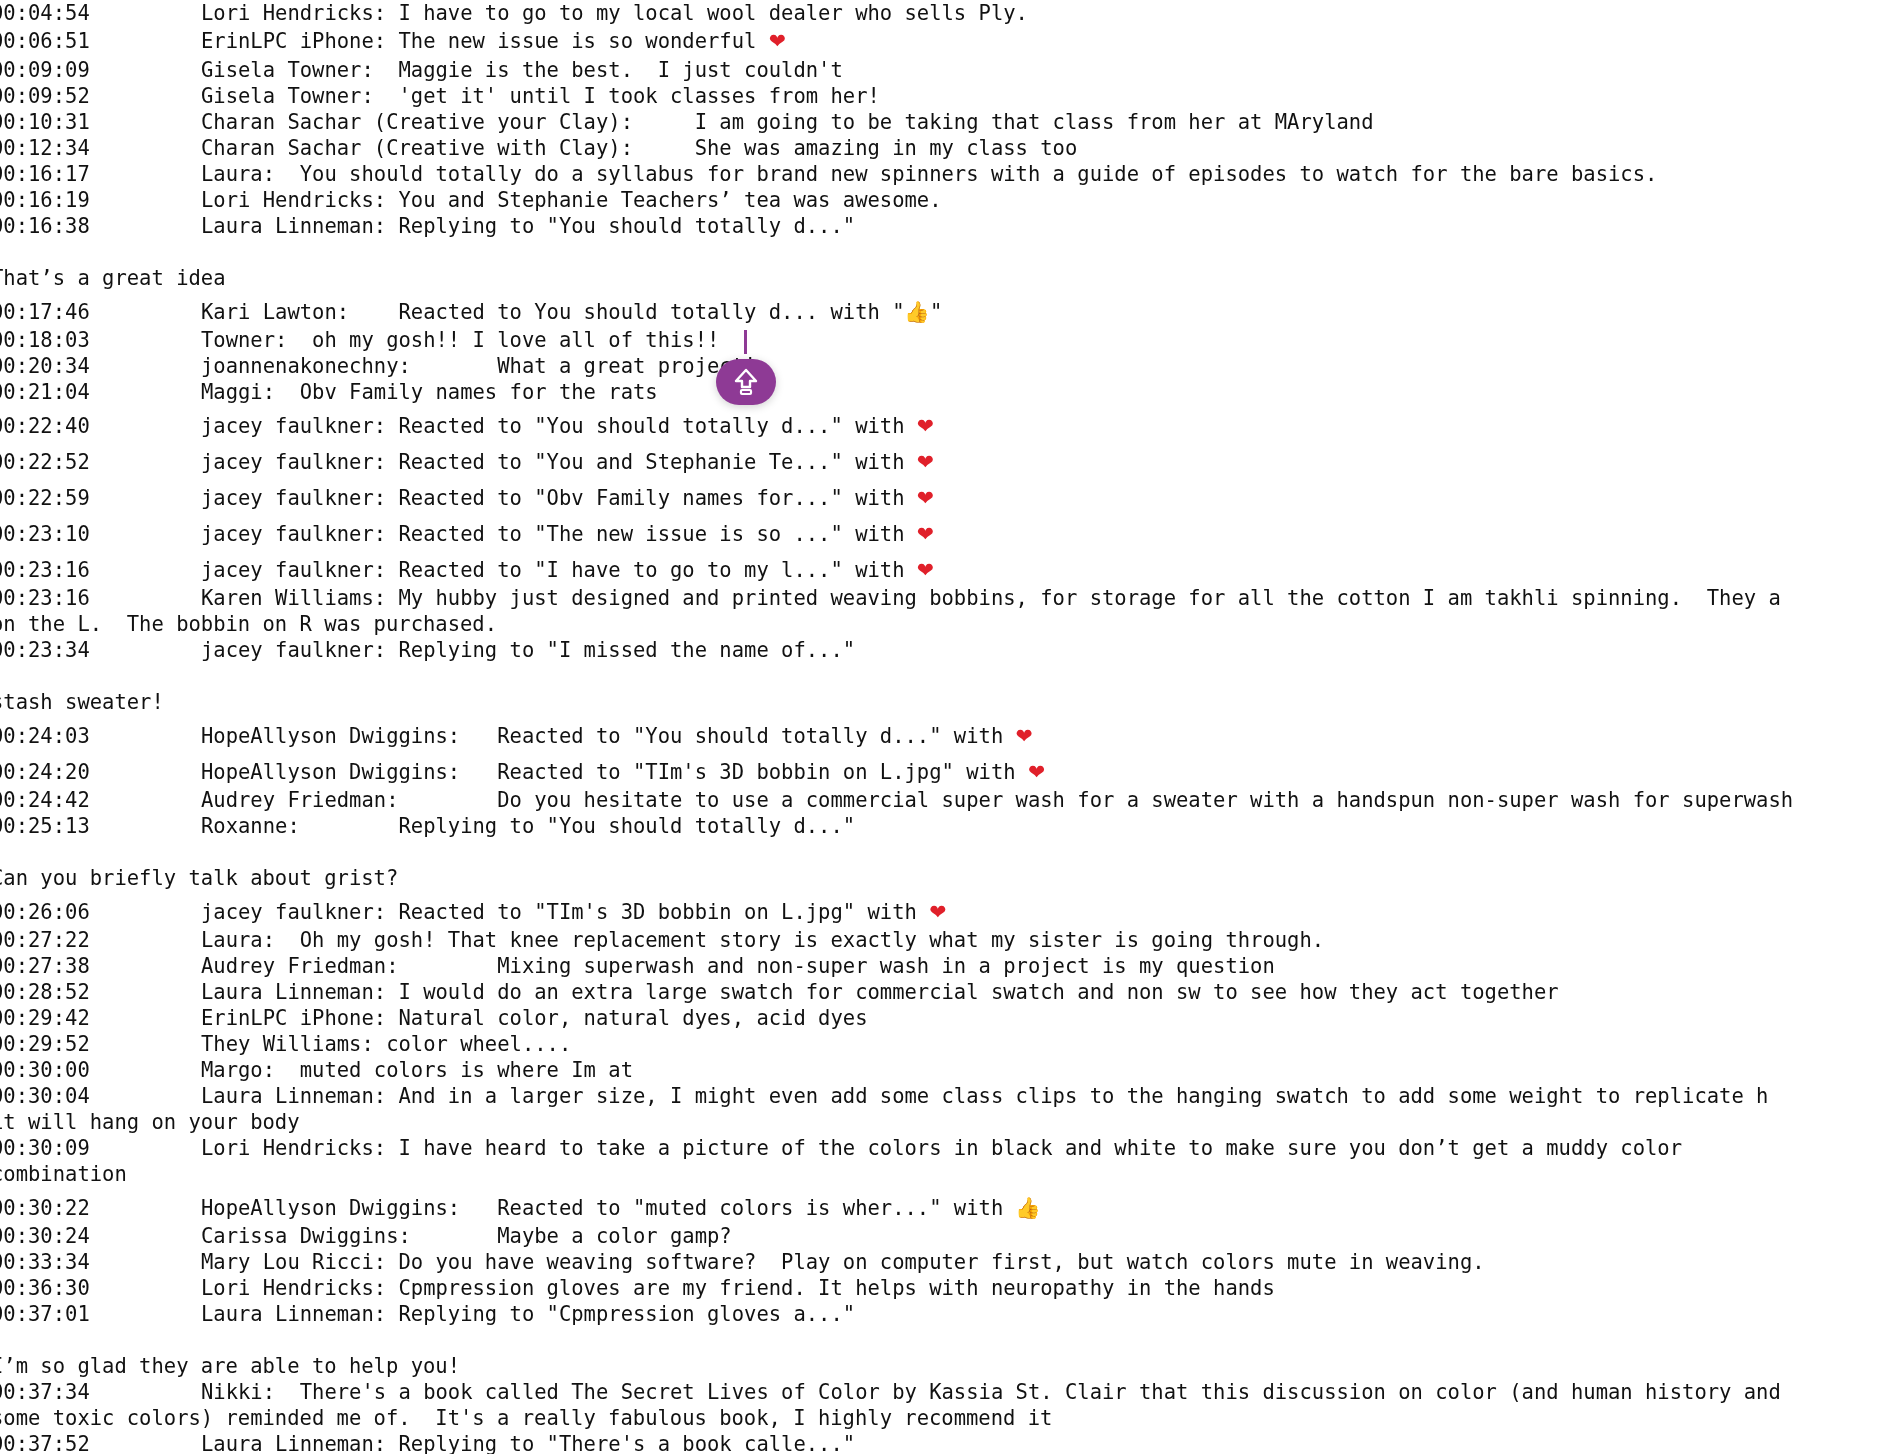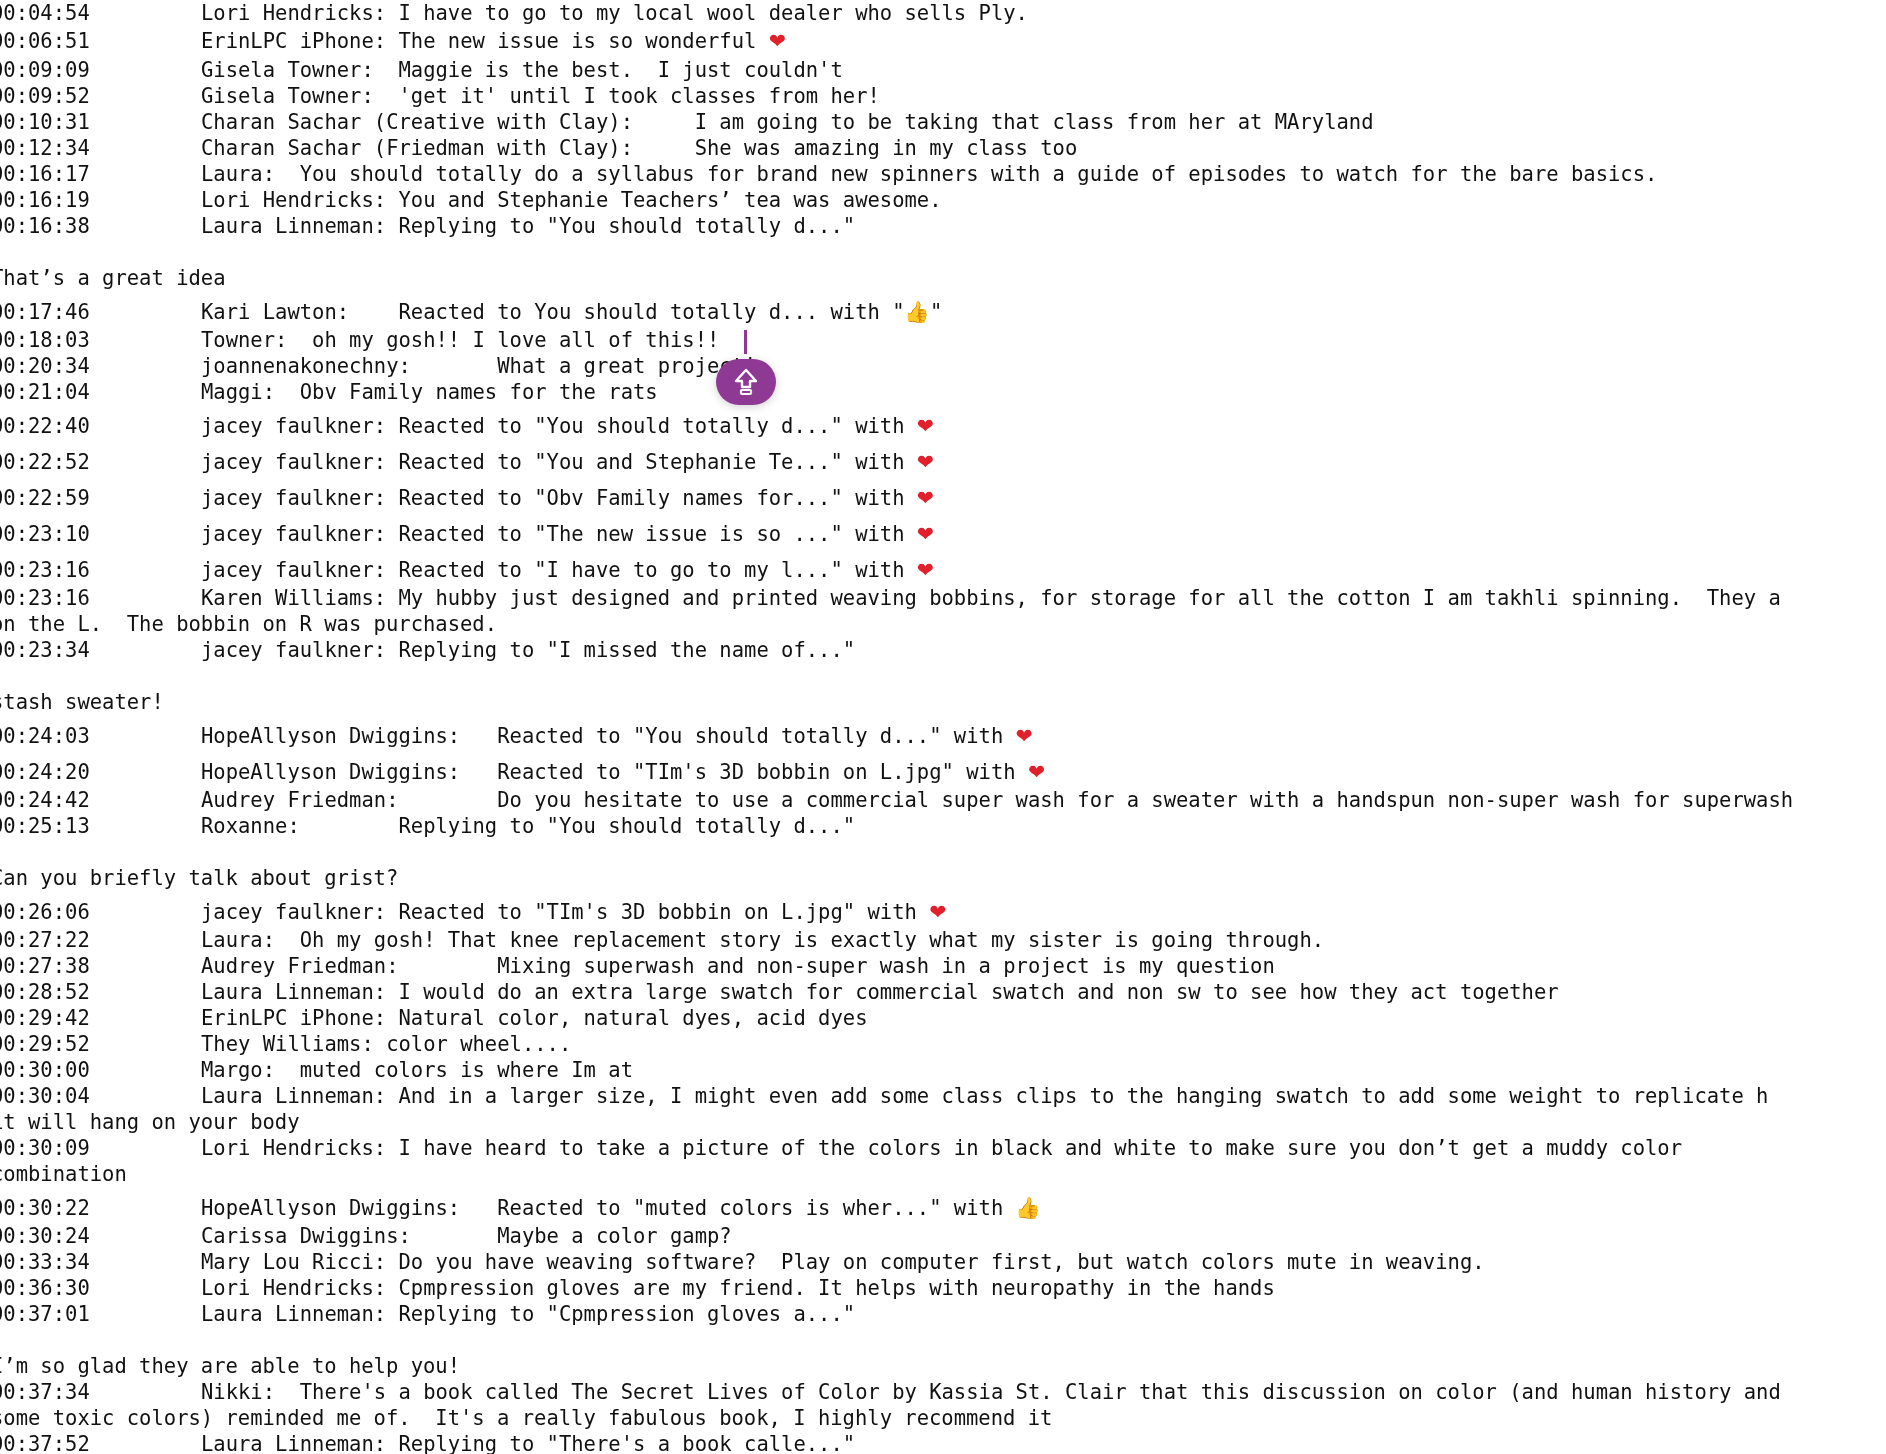--- a/index.html
+++ b/index.html
@@ -22,22 +22,22 @@
   }
 </style>
 </head>
 <body>
 
 <div id="doc">
     <div class="ln" style="top: 0px;"><span class="ts">00:04:54</span><span>Lori Hendricks: I have to go to my local wool dealer who sells Ply.</span></div>
     <div class="ln" style="top: 28px;"><span class="ts">00:06:51</span><span>ErinLPC iPhone: The new issue is so wonderful </span><span class="emoji heart">❤</span></div>
     <div class="ln" style="top: 57px;"><span class="ts">00:09:09</span><span>Gisela Towner:  Maggie is the best.  I just couldn't</span></div>
     <div class="ln" style="top: 83px;"><span class="ts">00:09:52</span><span>Gisela Towner:  'get it' until I took classes from her!</span></div>
-    <div class="ln" style="top: 109px;"><span class="ts">00:10:31</span><span>Charan Sachar (Creative with Clay):     I am going to be taking that class from her at MAryland</span></div>
-    <div class="ln" style="top: 135px;"><span class="ts">00:12:34</span><span>Charan Sachar (Friedman with Clay):     She was amazing in my class too</span></div>
+    <div class="ln" style="top: 109px;"><span class="ts">00:10:31</span><span>Charan Sachar (Creative your Clay):     I am going to be taking that class from her at MAryland</span></div>
+    <div class="ln" style="top: 135px;"><span class="ts">00:12:34</span><span>Charan Sachar (Creative with Clay):     She was amazing in my class too</span></div>
     <div class="ln" style="top: 161px;"><span class="ts">00:16:17</span><span>Laura:  You should totally do a syllabus for brand new spinners with a guide of episodes to watch for the bare basics.</span></div>
     <div class="ln" style="top: 187px;"><span class="ts">00:16:19</span><span>Lori Hendricks: You and Stephanie Teachers’ tea was awesome.</span></div>
     <div class="ln" style="top: 213px;"><span class="ts">00:16:38</span><span>Laura Linneman: Replying to "You should totally d..."</span></div>
     <div class="ln" style="top: 265px;"><span>That’s a great idea</span></div>
     <div class="ln" style="top: 299px;"><span class="ts">00:17:46</span><span>Kari Lawton:    Reacted to You should totally d... with "</span><span class="emoji thumb">👍</span><span>"</span></div>
     <div class="ln" style="top: 327px;"><span class="ts">00:18:03</span><span>Towner:  oh my gosh!! I love all of this!!</span></div>
     <div class="ln" style="top: 353px;"><span class="ts">00:20:34</span><span>joannenakonechny:       What a great project!</span></div>
     <div class="ln" style="top: 379px;"><span class="ts">00:21:04</span><span>Maggi:  Obv Family names for the rats</span></div>
     <div class="ln" style="top: 413px;"><span class="ts">00:22:40</span><span>jacey faulkner: Reacted to "You should totally d..." with </span><span class="emoji heart">❤</span></div>
     <div class="ln" style="top: 449px;"><span class="ts">00:22:52</span><span>jacey faulkner: Reacted to "You and Stephanie Te..." with </span><span class="emoji heart">❤</span></div>

